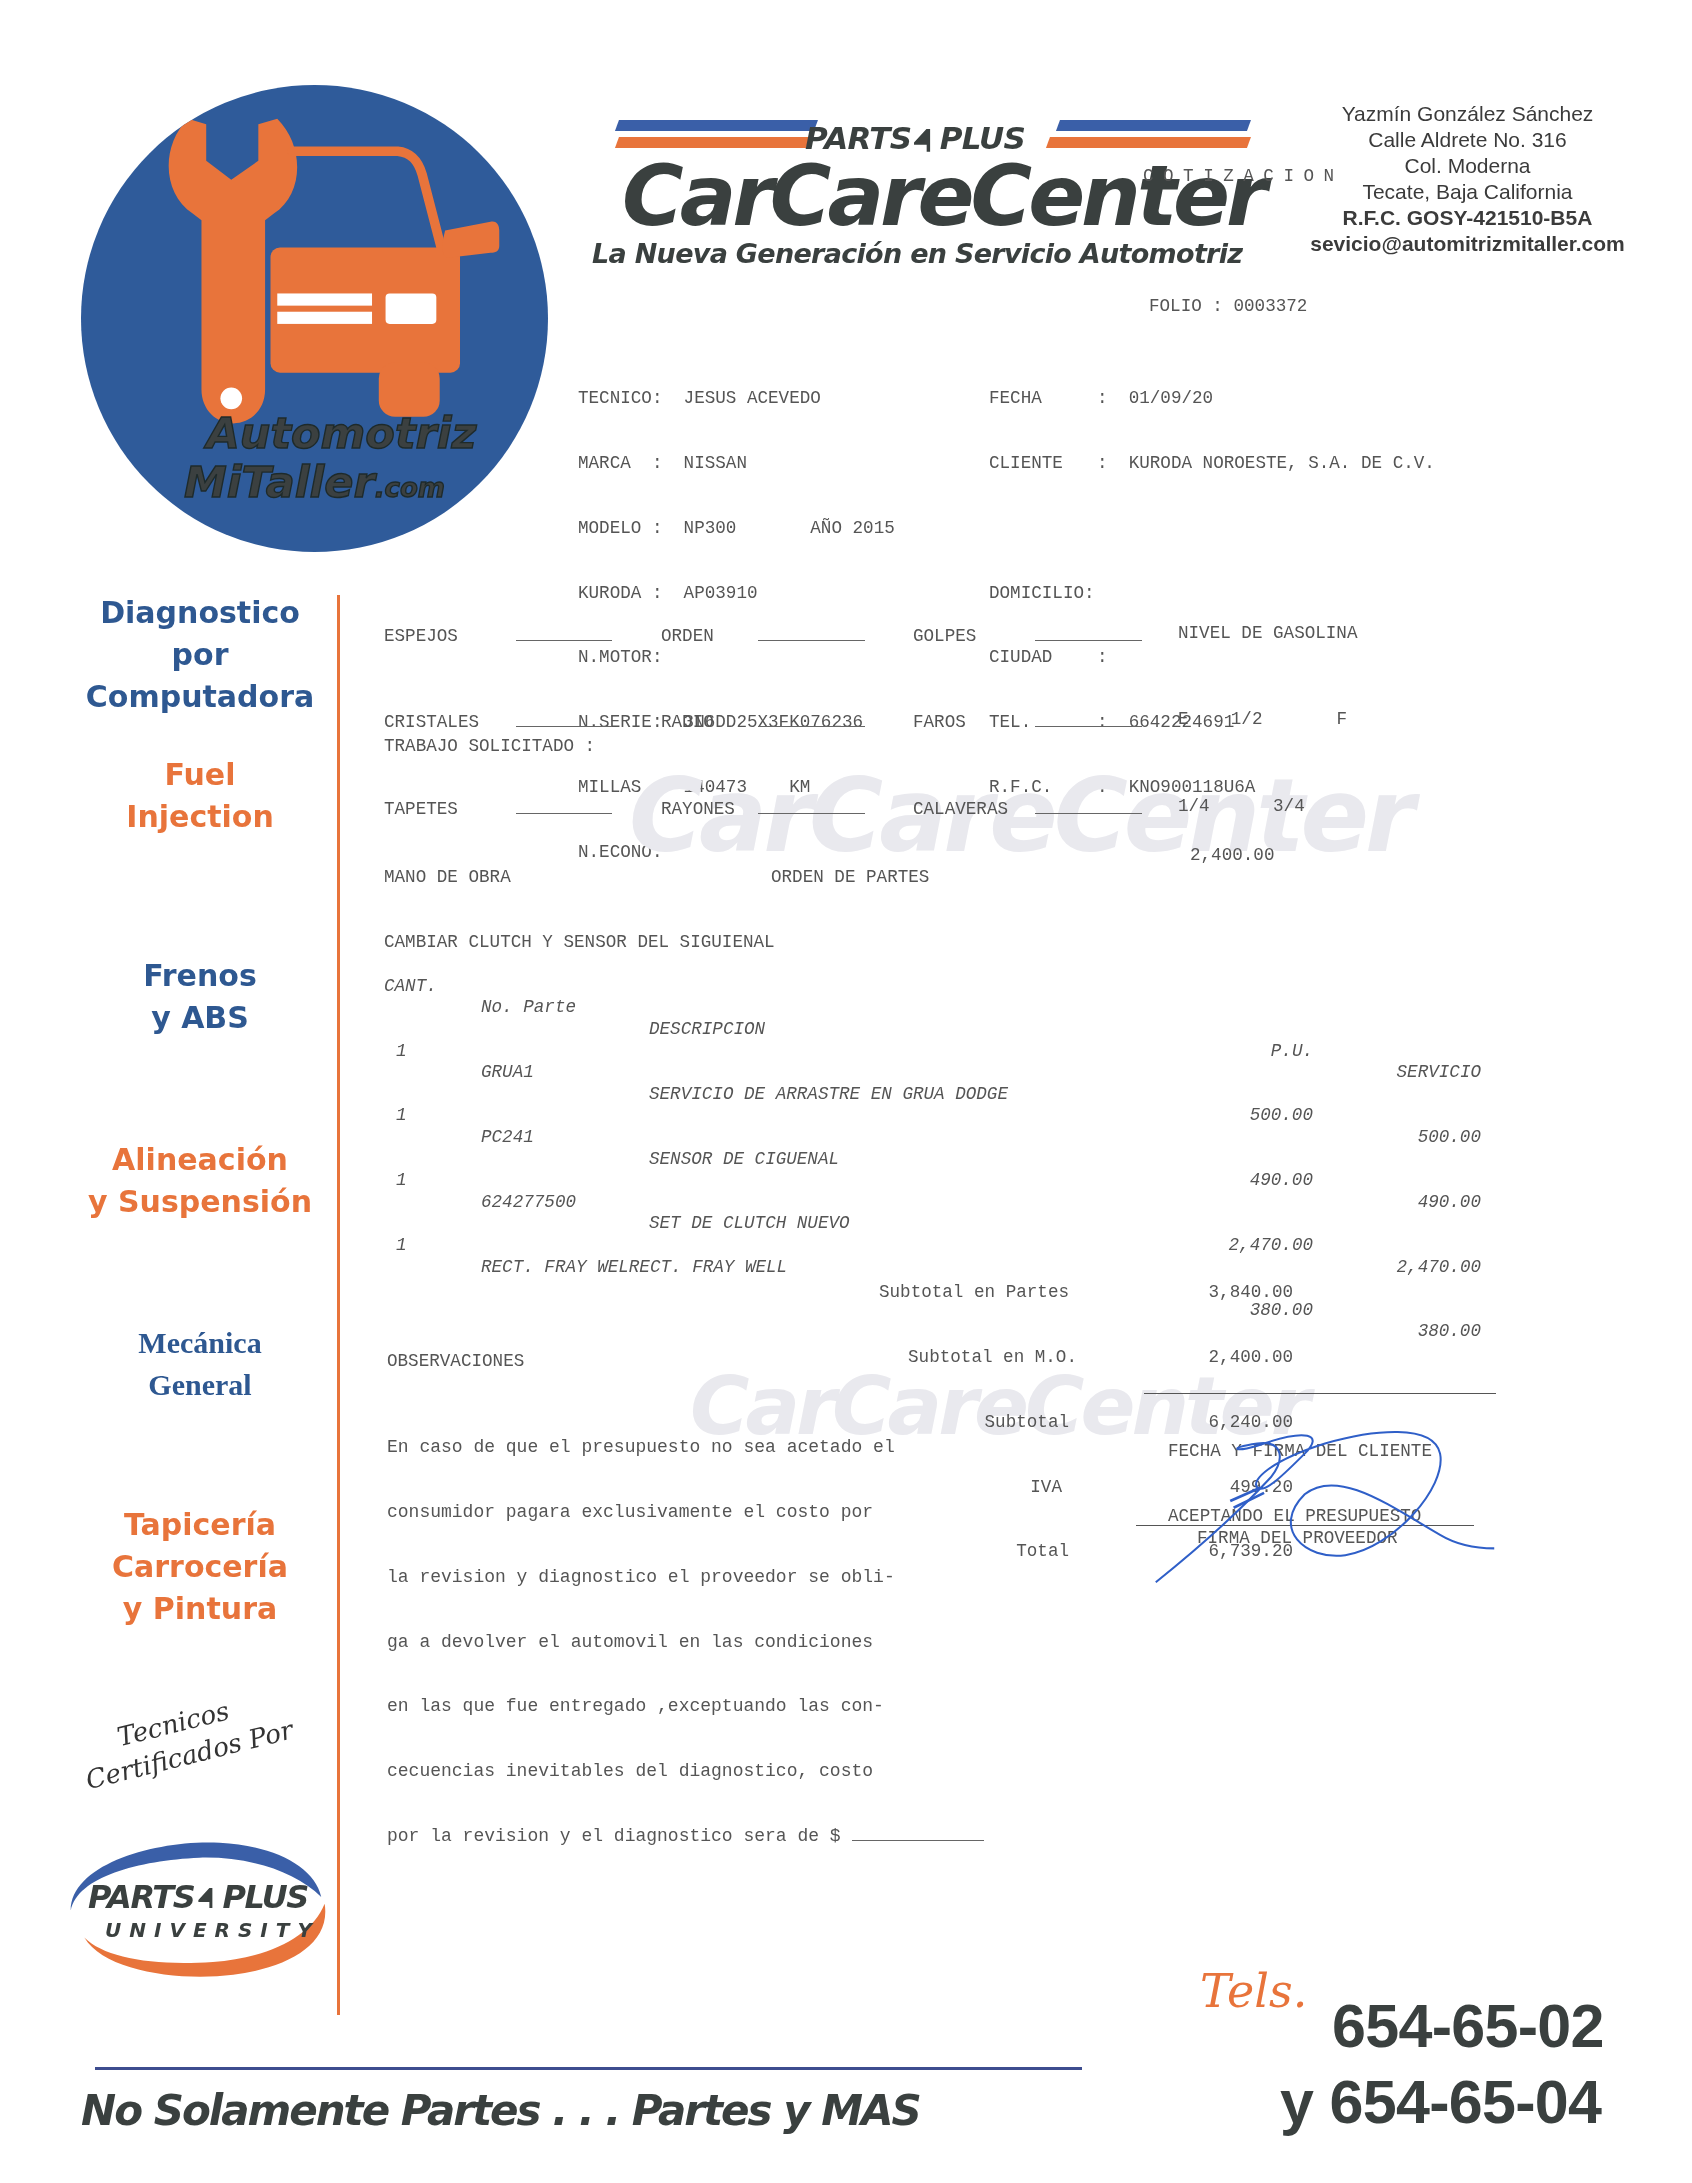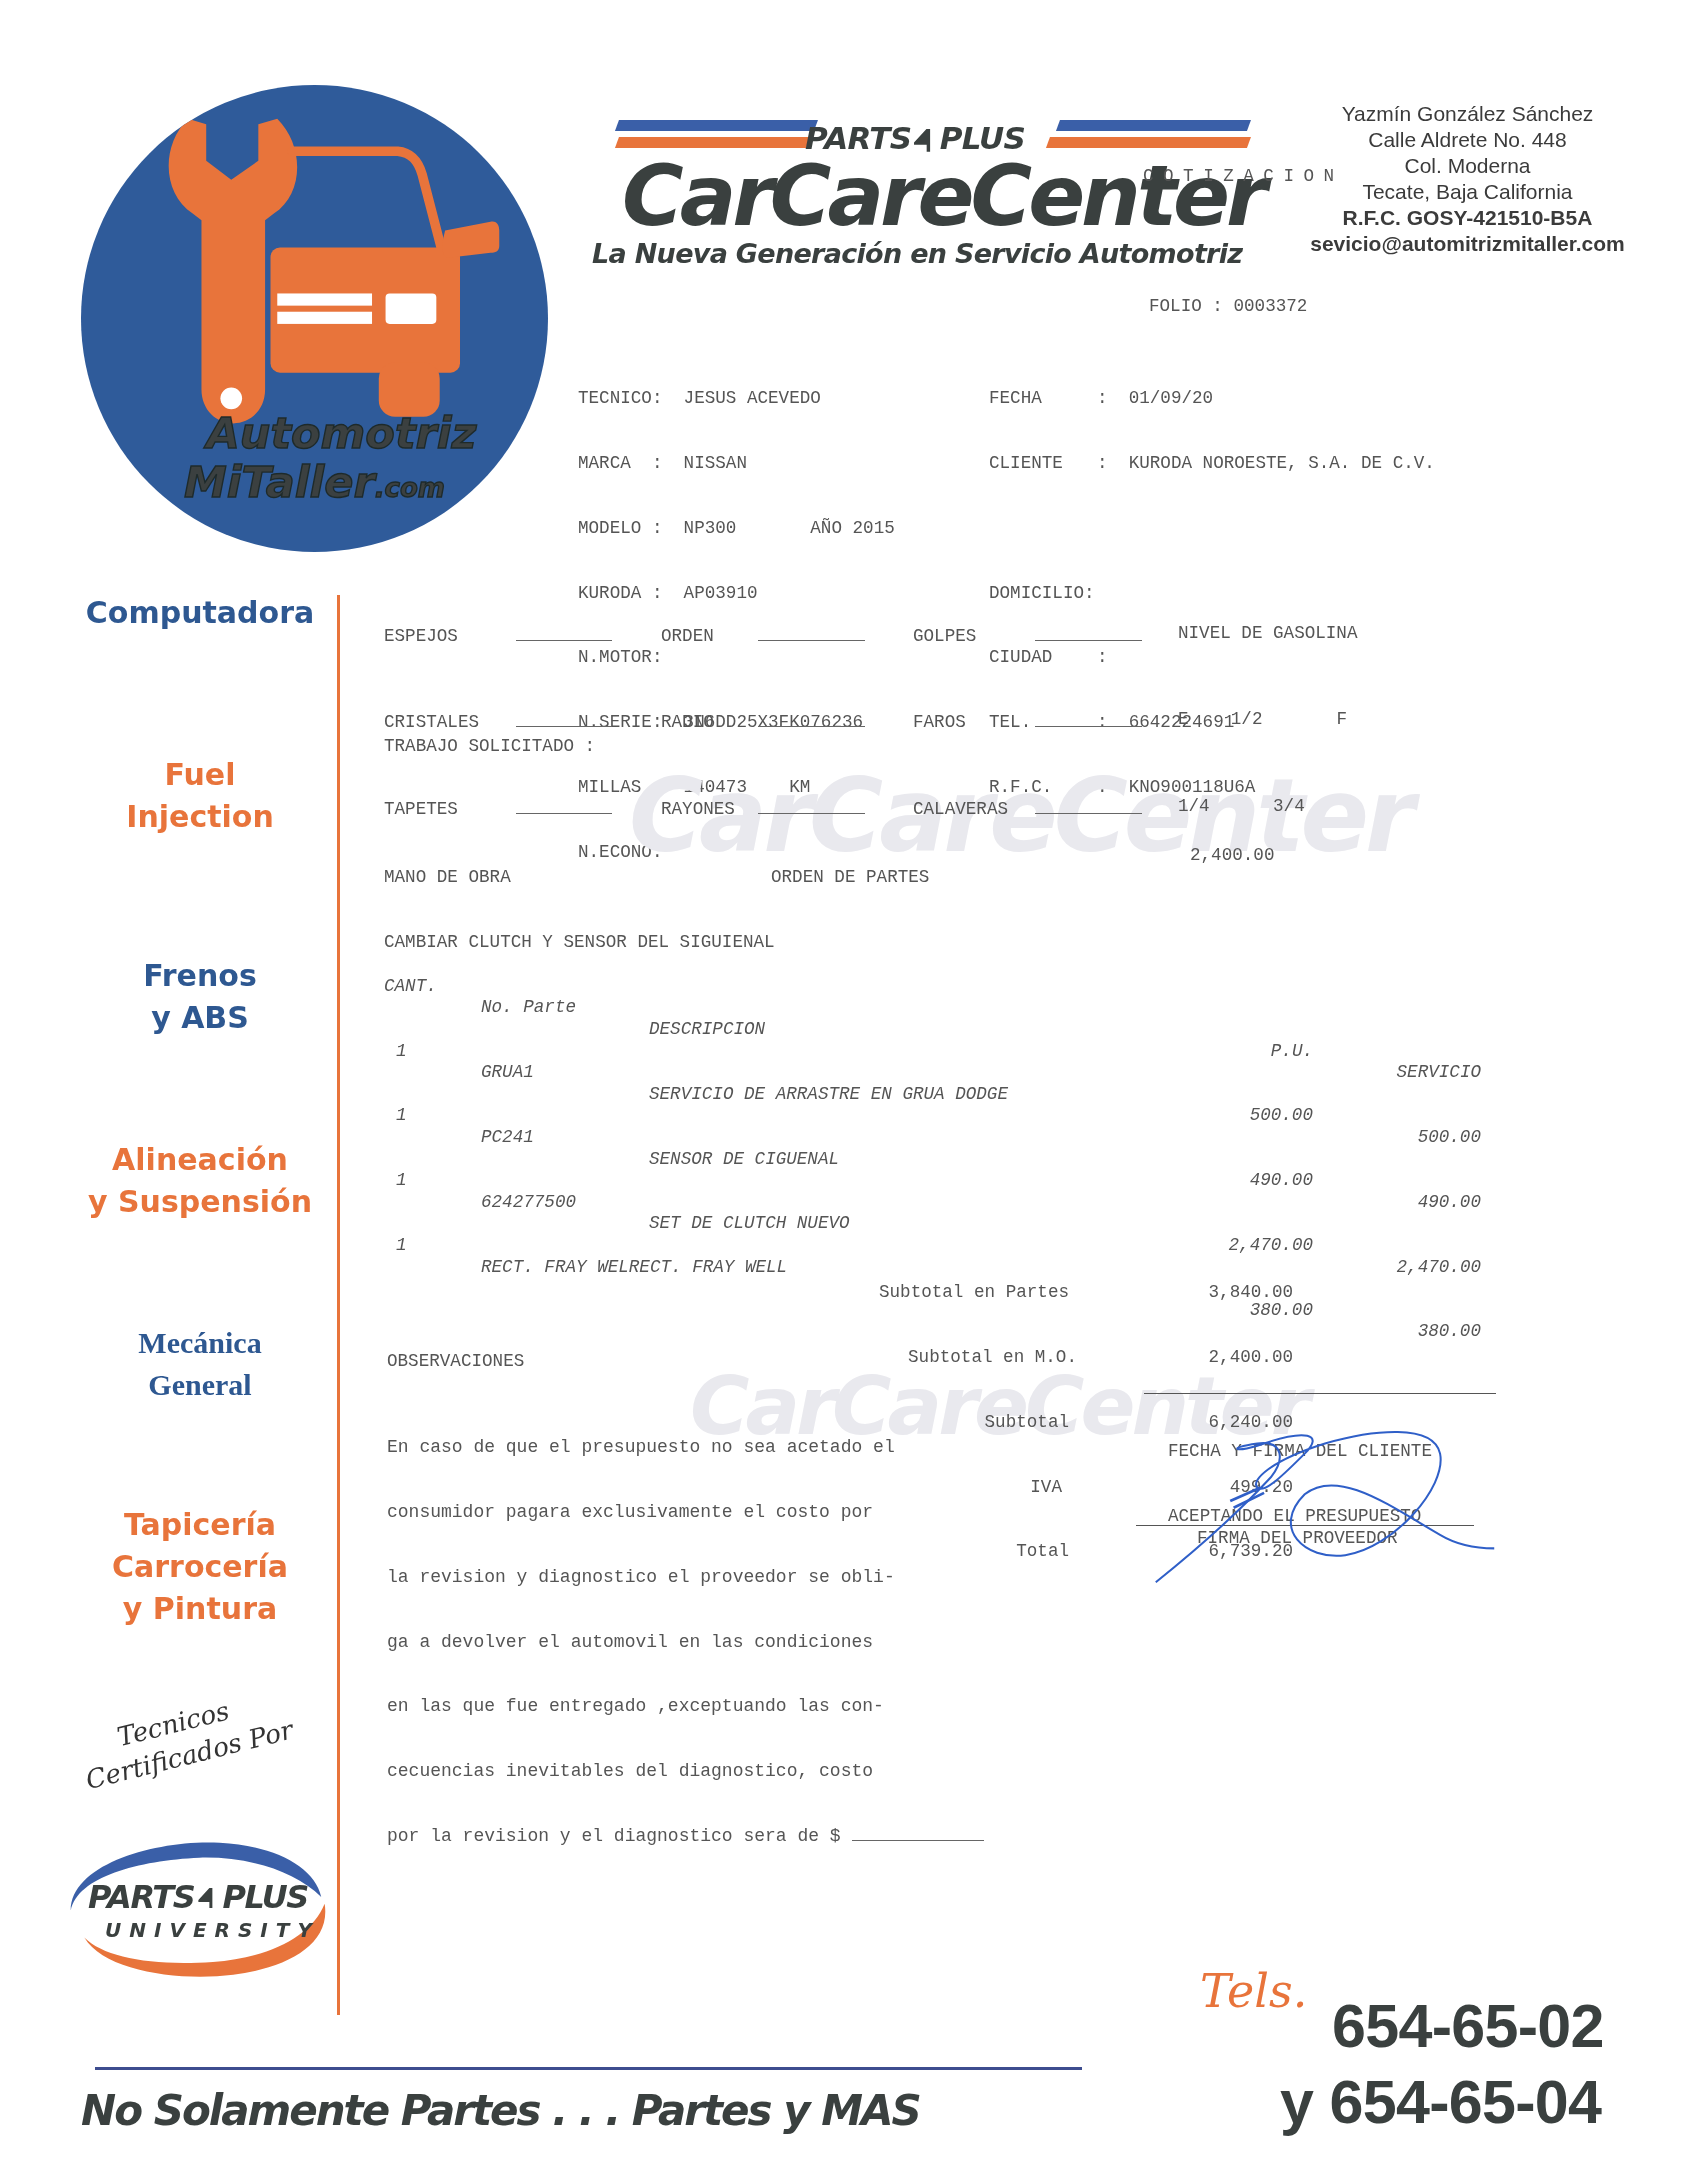--- a/index.html
+++ b/index.html
@@ -77,21 +77,21 @@
   <div class="abs brand-parts">
     <span>PARTS</span><span style="display:inline-block;width:23px;height:23px;margin:0 2.7px;background:#3a403f;clip-path:polygon(0 60%,55% 0,70% 0,70% 100%,55% 100%,55% 70%,0 70%);position:relative;top:2.7px;"></span><span>PLUS</span>
   </div>
   <div class="abs brand-ccc">CarCareCenter</div>
   <div class="abs brand-tag">La Nueva Generación en Servicio Automotriz</div>
   <div class="abs cotizacion">COTIZACION</div>
 </div>
 
 <div class="abs addr">
   <div>Yazmín González Sánchez</div>
-  <div>Calle Aldrete No. 448</div>
+  <div>Calle Aldrete No. 316</div>
   <div>Col. Moderna</div>
   <div>Tecate, Baja California</div>
   <div class="b">R.F.C. GOSY-421510-B5A</div>
   <div class="b">sevicio@automitrizmitaller.com</div>
 </div>
 
 <div class="abs mono" style="left:1149px;top:296px;"><span>FOLIO :</span> <span>0003372</span></div>
 
 <div class="abs mono" style="left:578px;top:345px;">
   <div><span>TECNICO:</span>  <span>JESUS ACEVEDO</span></div>
@@ -109,20 +109,21 @@
   <div><span style="display:inline-block;width:108px">CLIENTE</span>:  <span>KURODA NOROESTE, S.A. DE C.V.</span></div>
   <div>&nbsp;</div>
   <div><span>DOMICILIO:</span></div>
   <div><span style="display:inline-block;width:108px">CIUDAD</span>:</div>
   <div><span style="display:inline-block;width:108px">TEL.</span>:  <span>6642224691</span></div>
   <div><span style="display:inline-block;width:108px">R.F.C.</span>:  <span>KNO900118U6A</span></div>
 </div>
 
 <div class="abs vrule"></div>
 <div class="svc blue" style="top:592px;">
+    <div>Diagnostico por</div>
     <div>Computadora</div>
   </div>
 <div class="svc orange" style="top:754px;">
     <div>Fuel</div>
     <div>Injection</div>
   </div>
 <div class="svc blue" style="top:955px;">
     <div>Frenos</div>
     <div>y ABS</div>
   </div>

